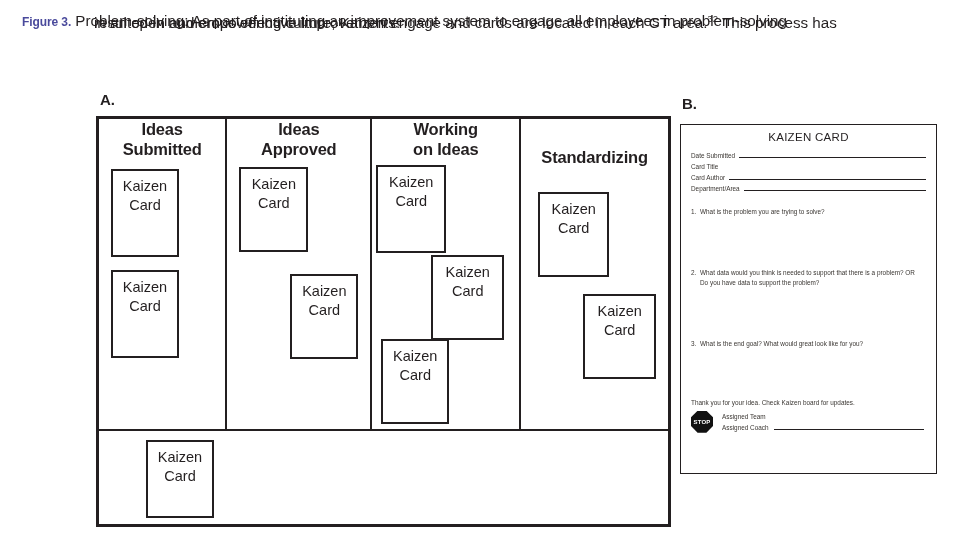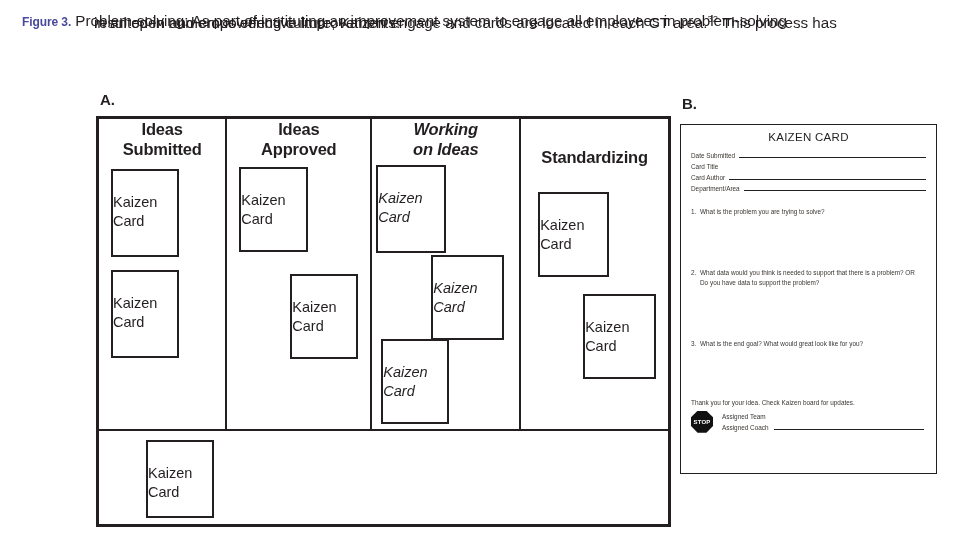--- a/index.html
+++ b/index.html
@@ -76,41 +76,42 @@
   }
   .board-col {
     position: relative;
     box-sizing: border-box;
     border-right: 2.5px solid #231f20;
     height: 100%;
   }
   .board-col:last-child { border-right: none; }
   .col-w-0 { width: 131px; }
   .col-w-1 { width: 148px; }
-  .col-w-2 { width: 152px; font-style: italic; }
+  .col-w-2 { width: 152px; }
   .col-w-3 { width: 150px; margin-top: 28px; }
 
   .col-title {
     text-align: center;
     font-weight: bold;
     font-size: 16.5px;
     line-height: 20px;
     color: #231f20;
     letter-spacing: -0.2px;
   }
 
   
   .kcard {
     position: absolute;
     border: 2px solid #231f20;
     box-sizing: border-box;
     background: #fff;
+    text-align: center;
     font-size: 14.5px;
     line-height: 19px;
-    padding-top: 22px;
+    padding-top: 6px;
     color: #231f20;
   }
 
   
   .hold-row {
     position: absolute;
     left: 0;
     top: 310px;
     width: 100%;
     height: 95px;

